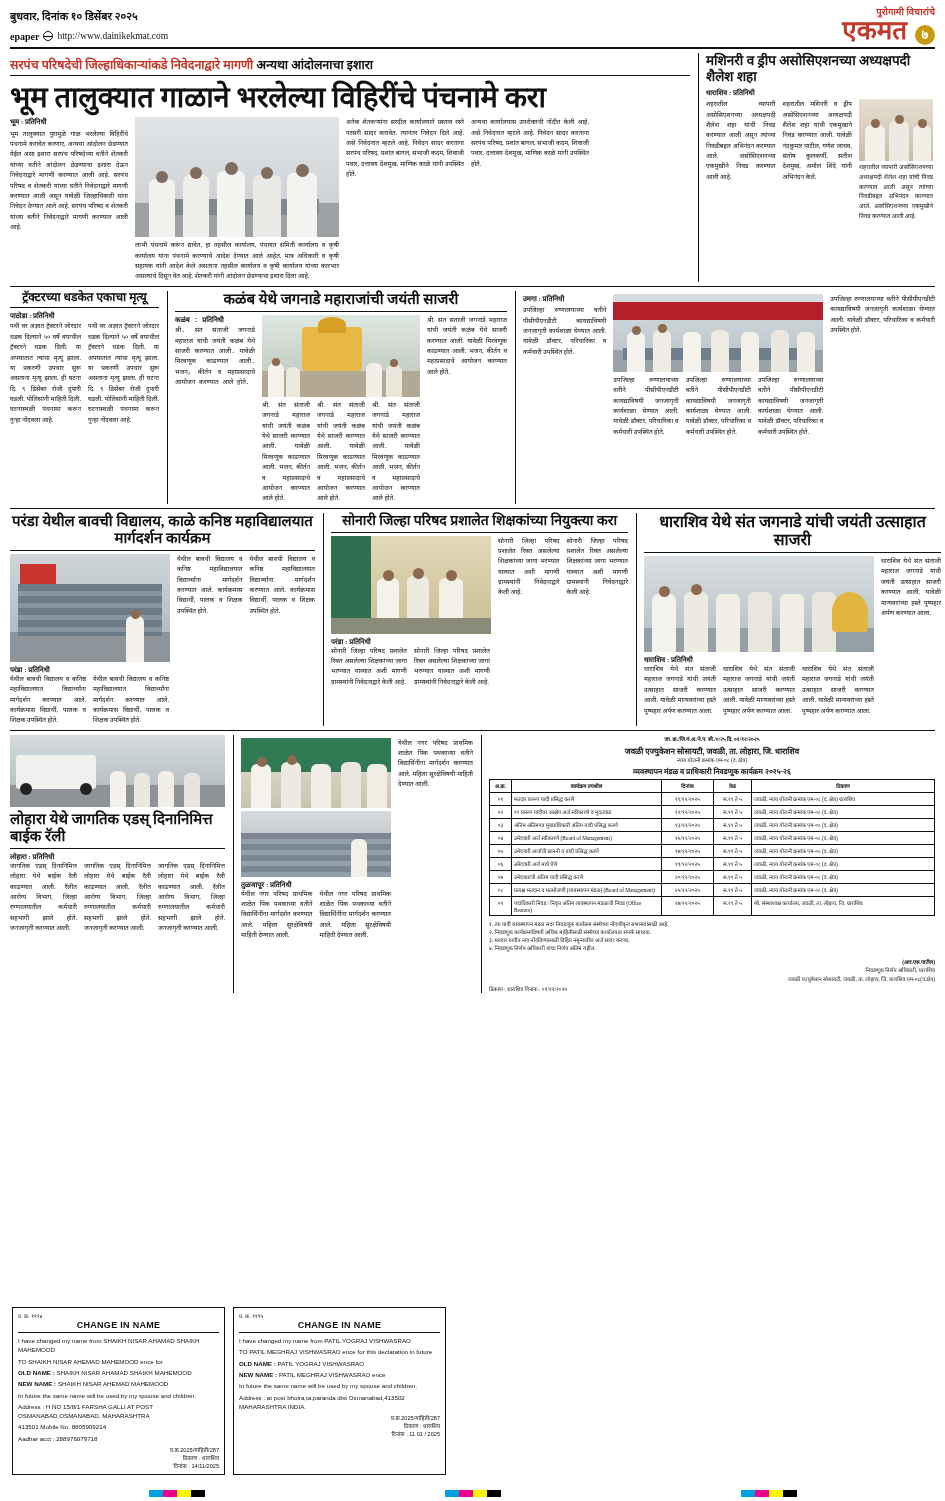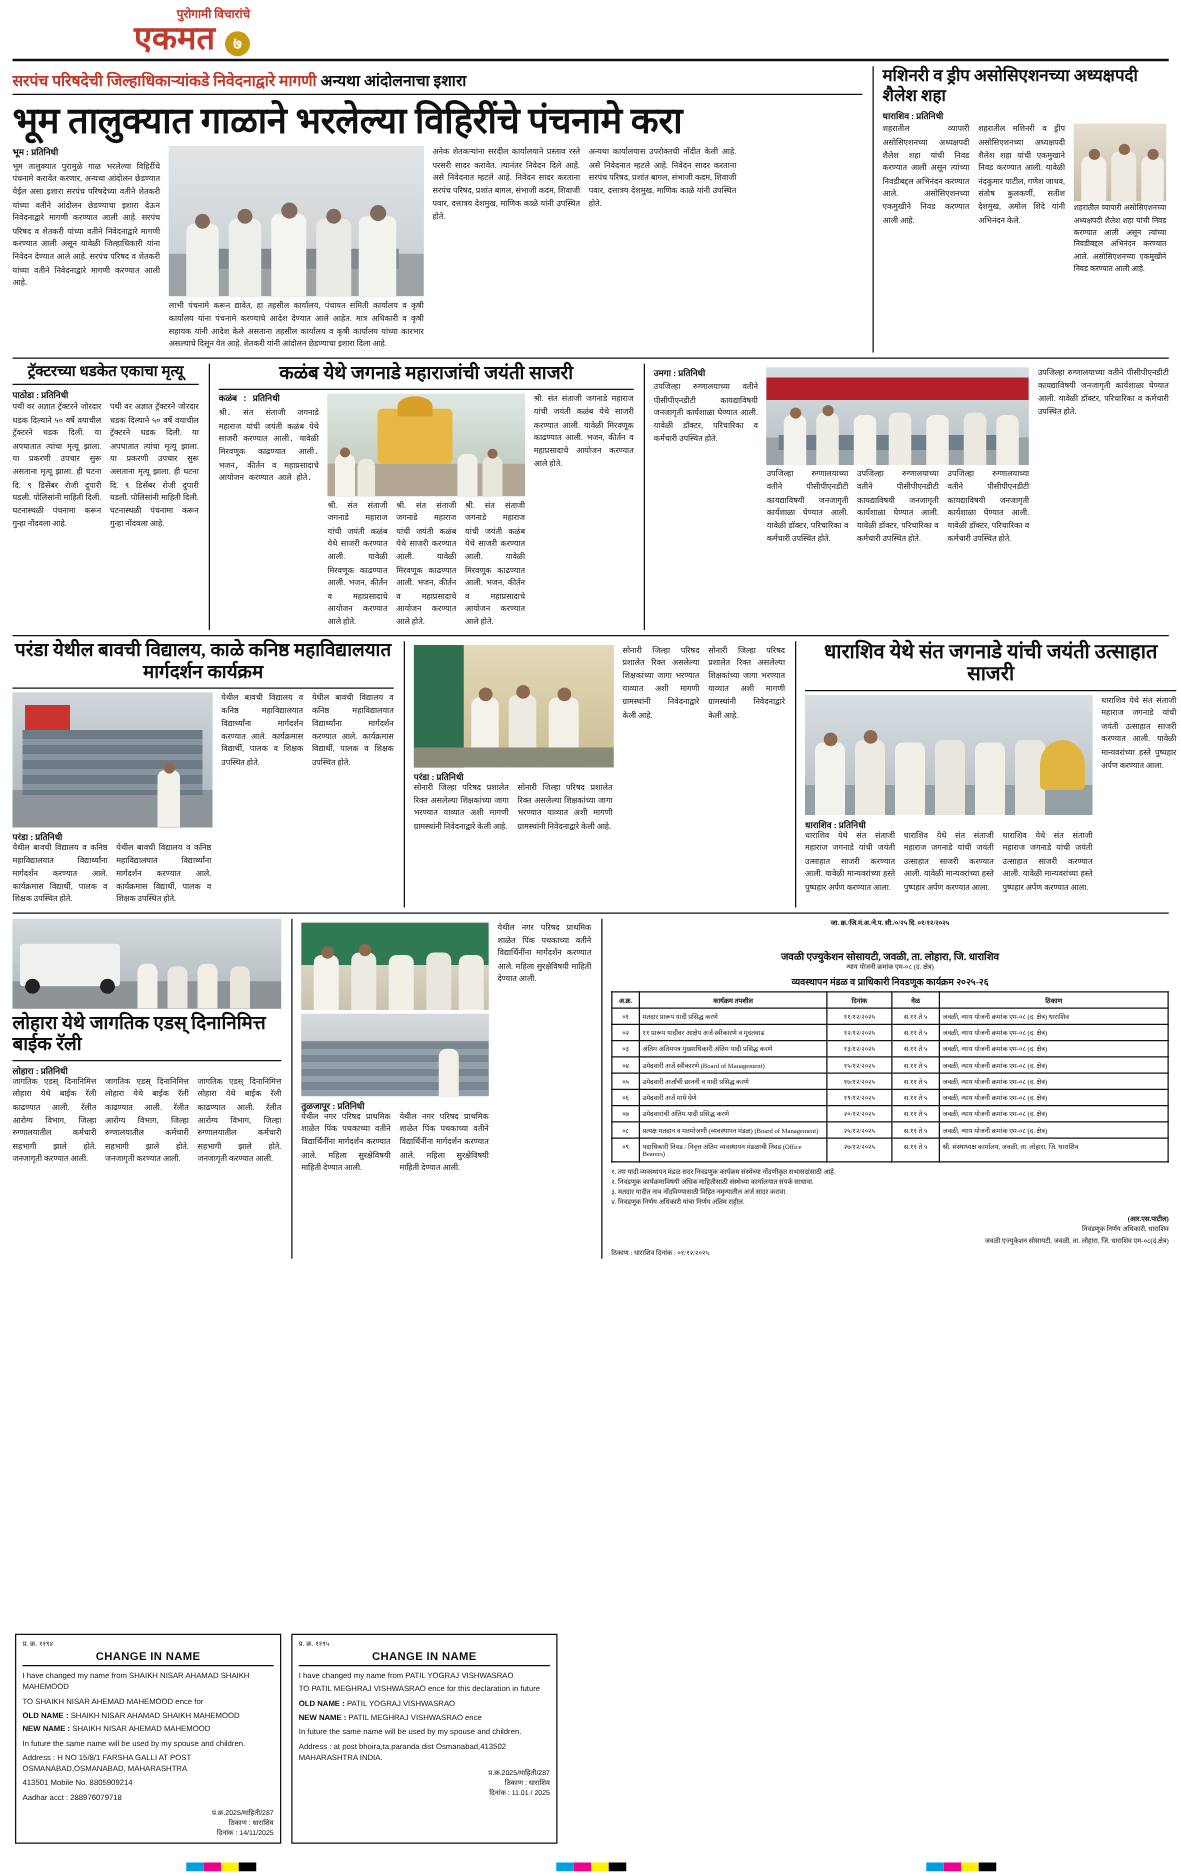--- a/index.html
+++ b/index.html
@@ -78,20 +78,28 @@
   .center { text-align:center; }
   .bold { font-weight:bold; }
   .red { color:#c0392b; }
 </style>
 </head>
 <body>
 
 <div class="page">
 
   <div class="masthead">
+    <div class="mh-left">
+      <div>बुधवार, दिनांक १० डिसेंबर २०२५</div>
+      <div class="mh-epaper">
+        <span class="eword">epaper</span>
+        <span class="globe"></span>
+        <span>http://www.dainikekmat.com</span>
+      </div>
+    </div>
 
 
     <div class="mh-right">
       <div class="tag">पुरोगामी विचारांचे</div>
       <div>
         <span class="brand">एकमत</span>
         <span class="pageno">७</span>
       </div>
     </div>
   </div>
@@ -256,20 +264,21 @@
             <div class="col" style="width:76px;">येथील बावची विद्यालय व कनिष्ठ महाविद्यालयात विद्यार्थ्यांना मार्गदर्शन करण्यात आले. कार्यक्रमास विद्यार्थी, पालक व शिक्षक उपस्थित होते.</div>
             <div class="col" style="width:76px;">येथील बावची विद्यालय व कनिष्ठ महाविद्यालयात विद्यार्थ्यांना मार्गदर्शन करण्यात आले. कार्यक्रमास विद्यार्थी, पालक व शिक्षक उपस्थित होते.</div>
           </div>
         </div>
         <div class="col" style="width:68px;">येथील बावची विद्यालय व कनिष्ठ महाविद्यालयात विद्यार्थ्यांना मार्गदर्शन करण्यात आले. कार्यक्रमास विद्यार्थी, पालक व शिक्षक उपस्थित होते.</div>
         <div class="col" style="width:68px;">येथील बावची विद्यालय व कनिष्ठ महाविद्यालयात विद्यार्थ्यांना मार्गदर्शन करण्यात आले. कार्यक्रमास विद्यार्थी, पालक व शिक्षक उपस्थित होते.</div>
       </div>
     </div>
 
     <div class="vline" style="width:305px;padding-left:7px;">
+      <div class="sec-h center" style="font-size:14px;border-bottom:1px solid #111;padding-bottom:3px;">सोनारी जिल्हा परिषद प्रशालेत शिक्षकांच्या नियुक्त्या करा</div>
       <div class="cols" style="margin-top:3px;">
         <div style="width:160px;">
           <div class="photo" style="width:160px;height:98px;">
             <div class="ph-sky" style="background:linear-gradient(#e3d9b8,#c9bd93);"></div>
             <div style="position:absolute;left:0;top:0;width:40px;height:98px;background:#2e6f4f;"></div>
             <div class="fig" style="left:46px;width:22px;height:56px;background:#f4f2ea;"></div>
             <div class="head" style="left:52px;bottom:53px;width:11px;height:11px;"></div>
             <div class="fig" style="left:76px;width:22px;height:58px;background:#edeae1;"></div>
             <div class="head" style="left:82px;bottom:55px;width:11px;height:11px;"></div>
             <div class="fig" style="left:108px;width:24px;height:56px;background:#f2f0e7;"></div>
@@ -364,21 +373,21 @@
             <div class="col" style="width:72px;">येथील नगर परिषद प्राथमिक शाळेत पिंक पथकाच्या वतीने विद्यार्थिनींना मार्गदर्शन करण्यात आले. महिला सुरक्षेविषयी माहिती देण्यात आली.</div>
             <div class="col" style="width:72px;">येथील नगर परिषद प्राथमिक शाळेत पिंक पथकाच्या वतीने विद्यार्थिनींना मार्गदर्शन करण्यात आले. महिला सुरक्षेविषयी माहिती देण्यात आली.</div>
           </div>
         </div>
         <div class="col" style="width:76px;">येथील नगर परिषद प्राथमिक शाळेत पिंक पथकाच्या वतीने विद्यार्थिनींना मार्गदर्शन करण्यात आले. महिला सुरक्षेविषयी माहिती देण्यात आली.</div>
       </div>
     </div>
 
     <div class="vline" style="width:465px;padding-left:7px;">
       <div class="tiny center bold">जा. क्र./जि.मं.अ./ने.प. सी./०/२५ दि. ०१/१२/२०२५</div>
-      <div class="center bold" style="font-size:8px;margin-top:16px;">जवळी एज्युकेशन सोसायटी, जवळी, ता. लोहारा, जि. धाराशिव</div>
+      <div class="center bold" style="font-size:8px;margin-top:2px;">जवळी एज्युकेशन सोसायटी, जवळी, ता. लोहारा, जि. धाराशिव</div>
       <div class="center tiny">न्याय योजनी क्रमांक एम-०८ (द. क्षेत्र)</div>
       <div class="center bold" style="font-size:7.5px;margin:2px 0 3px;">व्यवस्थापन मंडळ व प्राधिकारी निवडणूक कार्यक्रम २०२५-२६</div>
 
       <table class="ntable">
         <thead>
           <tr>
             <th style="width:22px;">अ.क्र.</th>
             <th style="width:150px;">कार्यक्रम तपशील</th>
             <th style="width:52px;">दिनांक</th>
             <th style="width:38px;">वेळ</th>

